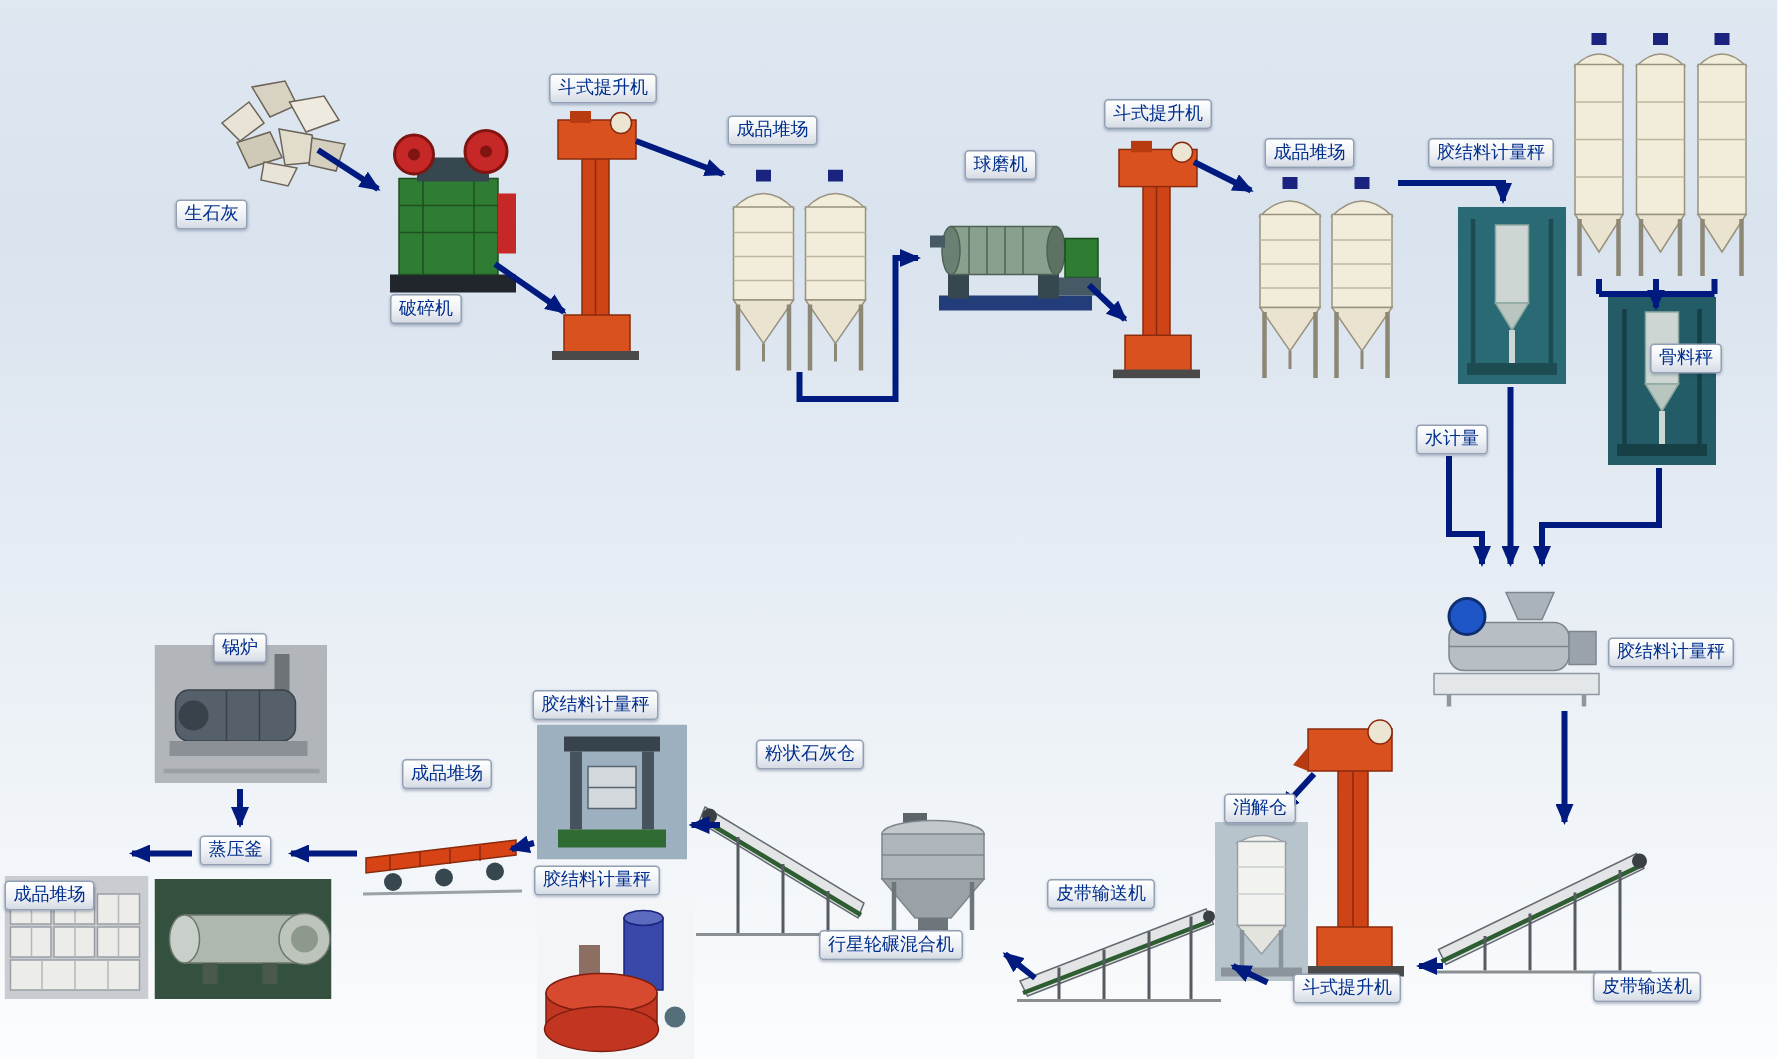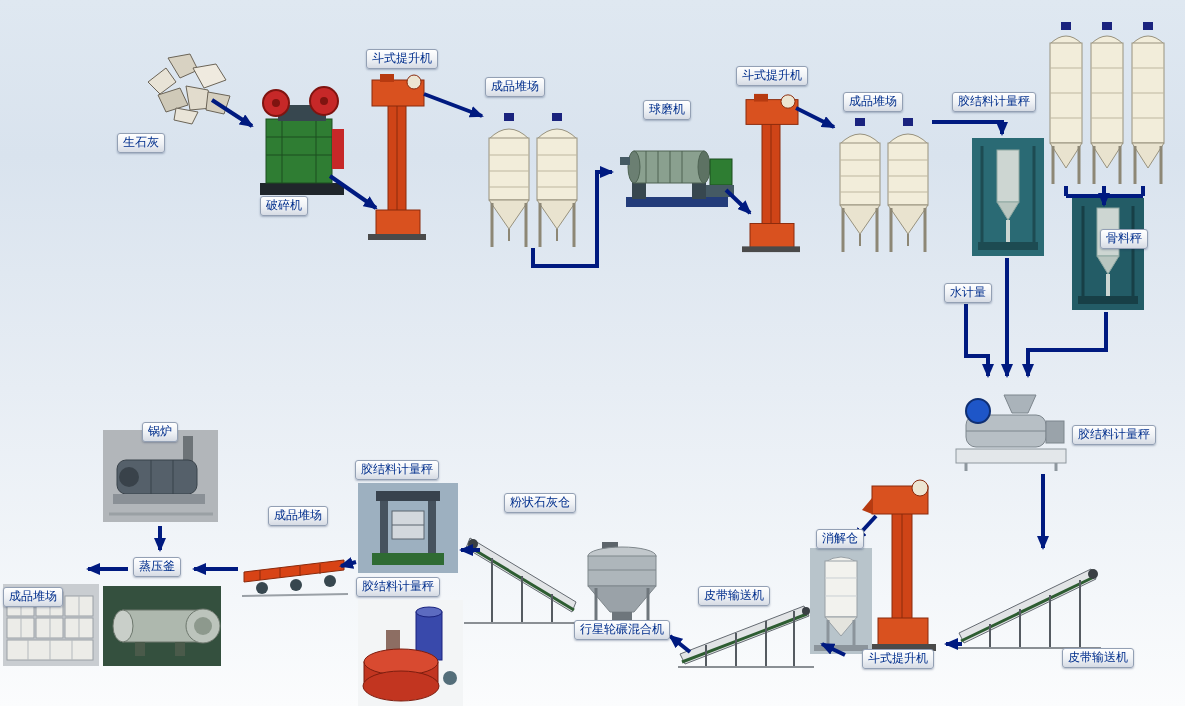--- a/index.html
+++ b/index.html
@@ -399,21 +399,21 @@
   <div class="label" style="left:736px;top:66px">斗式提升机</div>
   <div class="label" style="left:843px;top:92px">成品堆场</div>
   <div class="label" style="left:952px;top:92px">胶结料计量秤</div>
   <div class="label" style="left:1100px;top:229px">骨料秤</div>
   <div class="label" style="left:944px;top:283px">水计量</div>
   <div class="label" style="left:1072px;top:425px">胶结料计量秤</div>
   <div class="label" style="left:1062px;top:648px">皮带输送机</div>
   <div class="label" style="left:862px;top:649px">斗式提升机</div>
   <div class="label" style="left:816px;top:529px">消解仓</div>
   <div class="label" style="left:698px;top:586px">皮带输送机</div>
-  <div class="label" style="left:574px;top:620px">行星轮碾混合机</div>
+  <div class="label" style="left:546px;top:620px">行星轮碾混合机</div>
   <div class="label" style="left:504px;top:493px">粉状石灰仓</div>
   <div class="label" style="left:355px;top:460px">胶结料计量秤</div>
   <div class="label" style="left:356px;top:577px">胶结料计量秤</div>
   <div class="label" style="left:268px;top:506px">成品堆场</div>
   <div class="label" style="left:133px;top:557px">蒸压釜</div>
   <div class="label" style="left:142px;top:422px">锅炉</div>
   <div class="label" style="left:3px;top:587px">成品堆场</div>
 
 </div>
 

